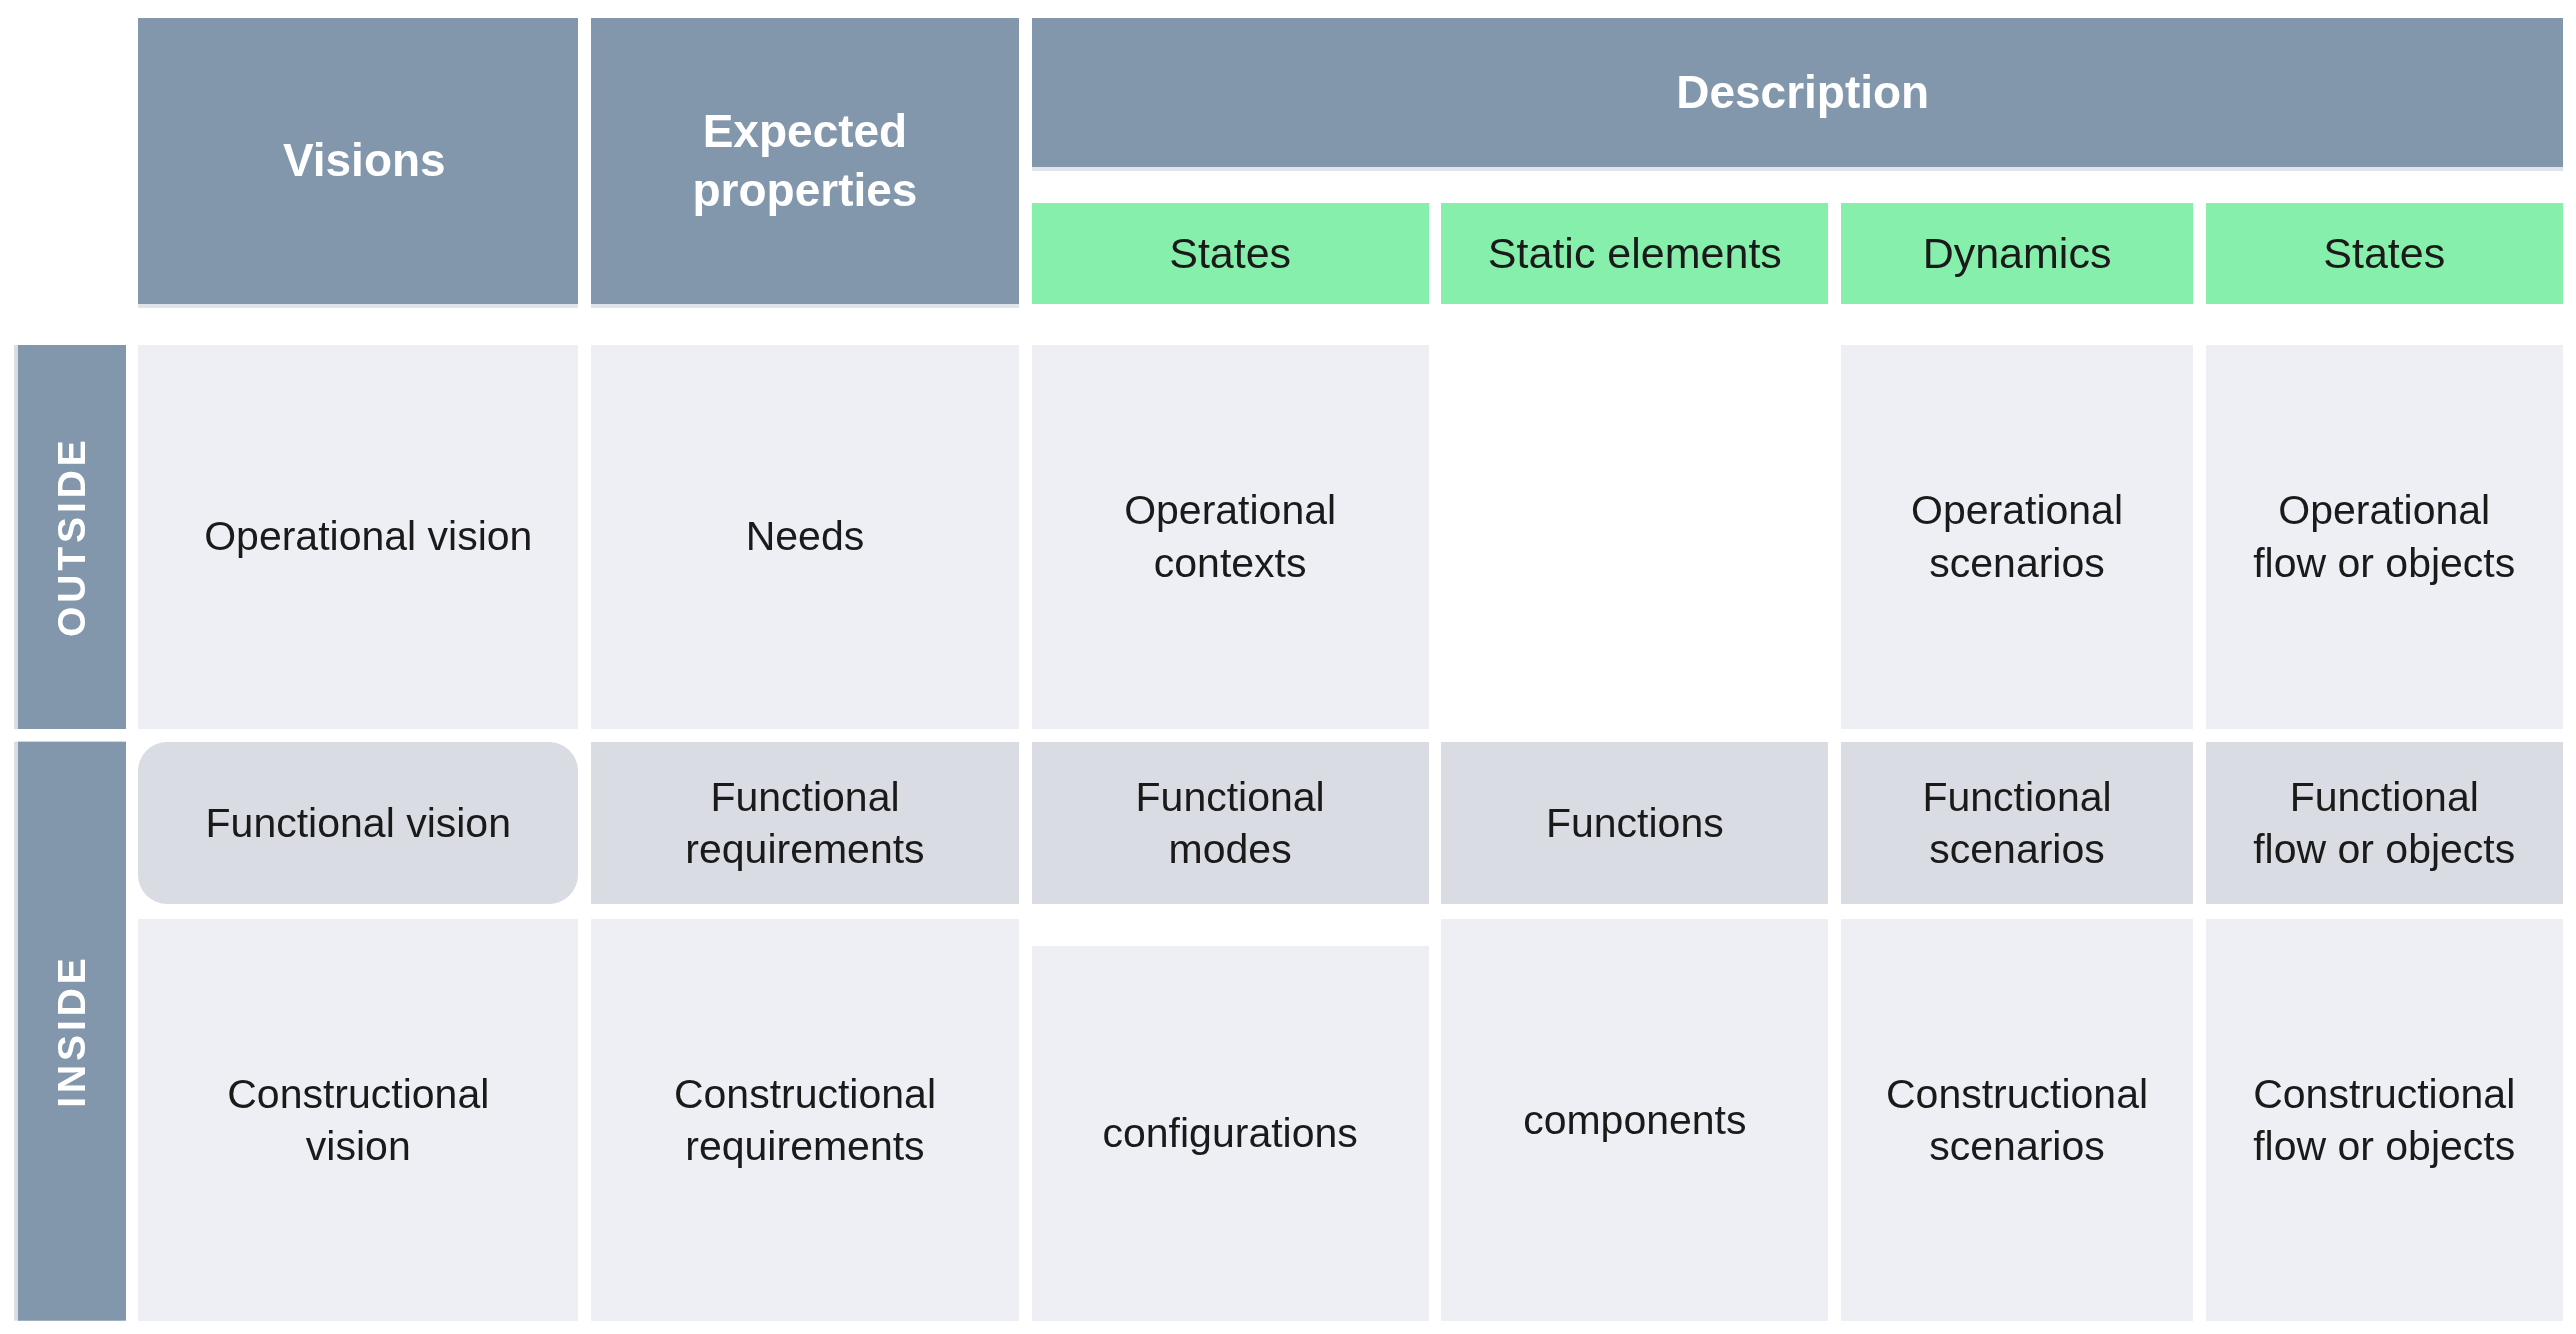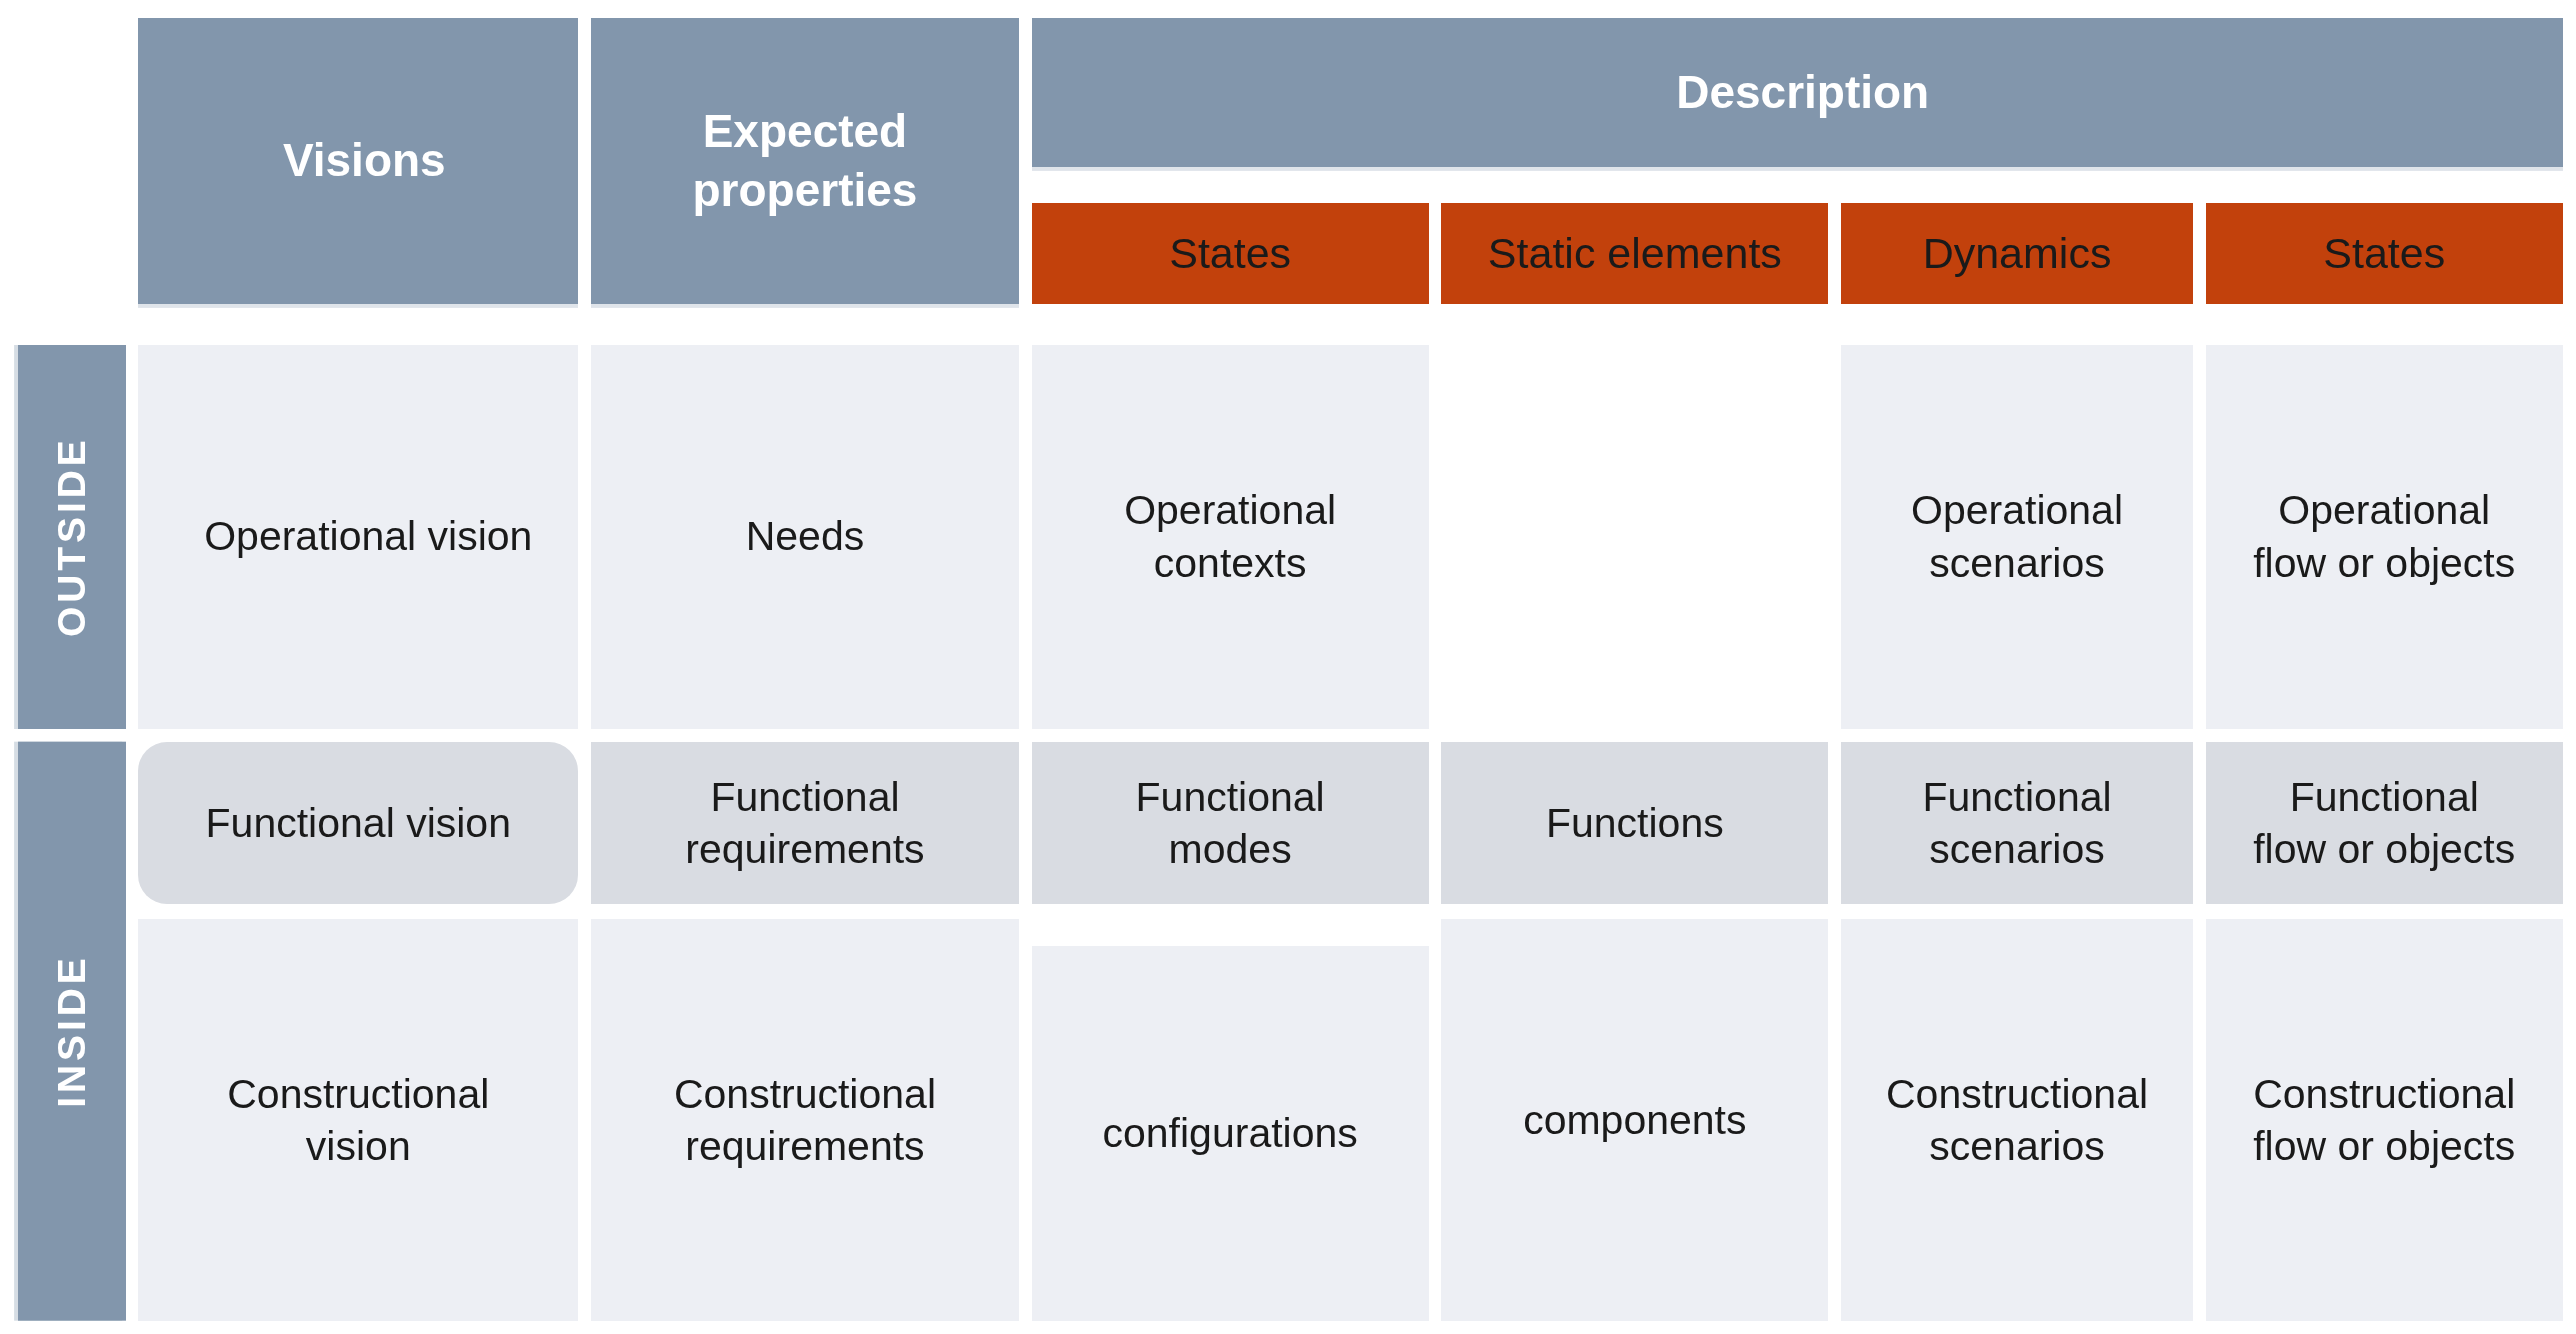--- a/index.html
+++ b/index.html
@@ -35,21 +35,21 @@
     line-height: 1.28;
   }
   .th-blue {
     background: #8296ac;
     color: #ffffff;
     font-weight: bold;
     font-size: 46px;
     box-shadow: 0 3.9px 0 rgba(164, 179, 196, 0.35);
   }
   .subhead {
-    background: #c2410c;
+    background: #86efac;
     font-size: 43px;
     text-align: center;
   }
   .band-light {
     background: #edeff4;
   }
   .band-dark {
     background: #d9dce2;
   }
   .side-bar {

